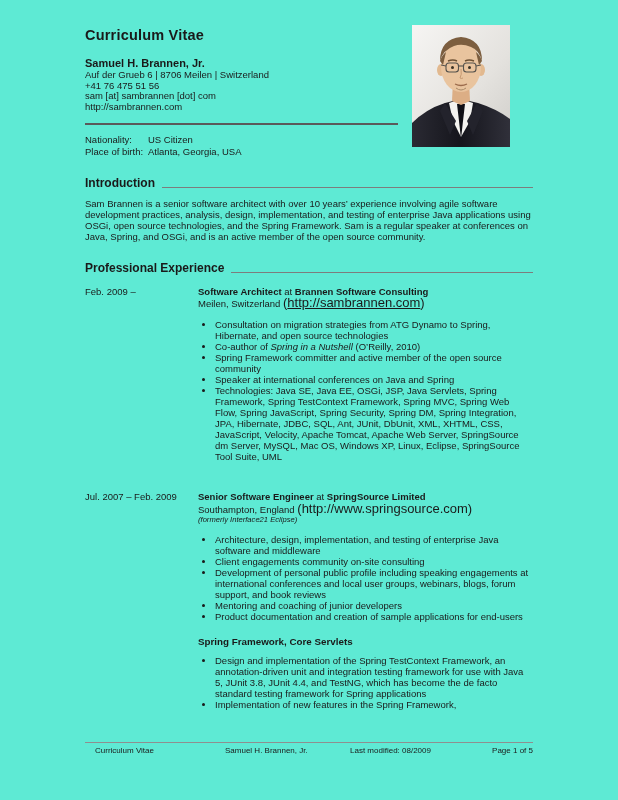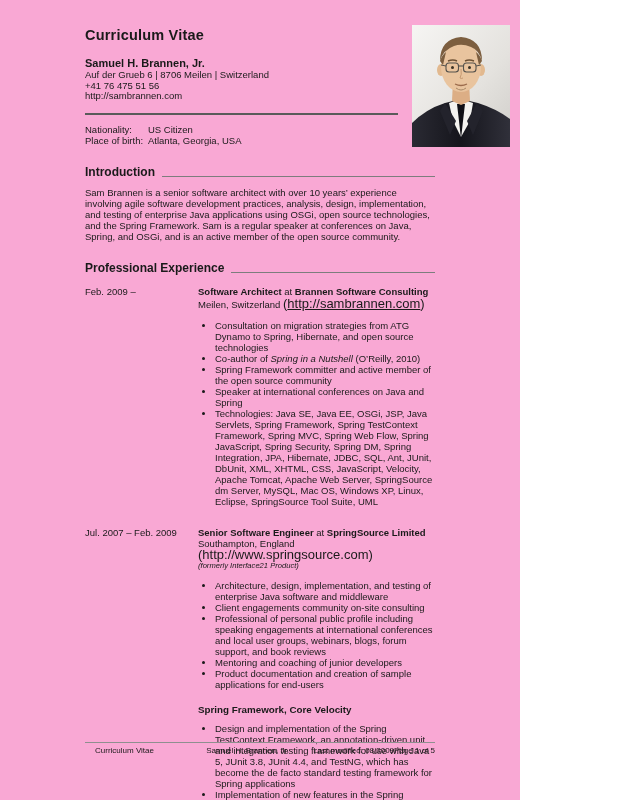--- a/index.html
+++ b/index.html
@@ -5,23 +5,23 @@
   html, body { margin: 0; padding: 0; }
   body {
     width: 618px; height: 800px;
     background: #ffffff;
     font-family: "Liberation Sans", sans-serif;
     color: #1a1a1a;
     -webkit-font-smoothing: antialiased;
   }
   .page {
     position: relative;
-    width: 520px; height: 800px;
+    width: 618px; height: 800px;
     overflow: hidden;
-    background: #f9a8d4;
+    background: #5eead4;
   }
   .content {
     position: absolute;
     left: 85px; right: 85px; top: 27px;
     font-size: 9.5px; line-height: 11px;
   }
   h1.doc-title {
     margin: 0;
     font-size: 14.5px; line-height: 16px;
     font-weight: bold;
@@ -56,21 +56,21 @@
   }
   .section-heading .rule {
     flex: 1;
     height: 1px;
     background: #7d7d7d;
     align-self: flex-end;
     margin: 0 0 2px 7px;
   }
   .intro-paragraph { margin: 8px 0 0 0; }
   .job { display: grid; grid-template-columns: 113px 1fr; margin-top: 11px; }
-  .job + .job { margin-top: 20px; }
+  .job + .job { margin-top: 29px; }
   .job-dates { font-size: 9.5px; line-height: 11.5px; }
   .job-title { font-weight: bold; line-height: 11.5px; }
   .job-title .at { font-weight: normal; }
   .job-location { line-height: 11px; }
   .job-url { font-size: 13px; }
   .job-url .link { text-decoration: underline; color: #1a1a1a; }
   .job-url .plain { color: #1a1a1a; }
   .job-formerly { font-size: 7.6px; font-style: italic; line-height: 9px; }
   .job-description { margin: 9px 0 0 0; }
   ul.bullets {
@@ -158,20 +158,21 @@
     <path d="M44,63 Q49,67 54,63" stroke="#a98a68" stroke-width="1" fill="none"></path>
   </svg>
 
   <div class="content">
 
     <h1 class="doc-title">Curriculum Vitae</h1>
 
     <div class="person-name">Samuel H. Brannen, Jr.</div>
     <div class="contact-line">Auf der Grueb 6 | 8706 Meilen | Switzerland</div>
     <div class="contact-line">+41 76 475 51 56</div>
+    <div class="contact-line">sam [at] sambrannen [dot] com</div>
     <div class="contact-line">http://sambrannen.com</div>
 
     <hr class="header-divider">
 
     <div class="info-table">
       <div class="info-row">
         <span class="info-label">Nationality:</span>
         <span>US Citizen</span>
       </div>
       <div class="info-row">
@@ -218,29 +219,29 @@
       <div class="job-content">
         <div class="job-title">
           <span>Senior Software Engineer</span>
           <span class="at">at</span>
           <span>SpringSource Limited</span>
         </div>
         <div class="job-location">
           <span>Southampton, England</span>
           <span class="job-url"><span>(</span><span class="plain">http://www.springsource.com</span><span>)</span></span>
         </div>
-        <div class="job-formerly">(formerly Interface21 Product)</div>
+        <div class="job-formerly">(formerly Interface21 Eclipse)</div>
         <ul class="bullets">
           <li>Architecture, design, implementation, and testing of enterprise Java software and middleware</li>
           <li>Client engagements community on-site consulting</li>
-          <li>Professional of personal public profile including speaking engagements at international conferences and local user groups, webinars, blogs, forum support, and book reviews</li>
+          <li>Development of personal public profile including speaking engagements at international conferences and local user groups, webinars, blogs, forum support, and book reviews</li>
           <li>Mentoring and coaching of junior developers</li>
           <li>Product documentation and creation of sample applications for end-users</li>
         </ul>
-        <div class="subsection-heading">Spring Framework, Core Velocity</div>
+        <div class="subsection-heading">Spring Framework, Core Servlets</div>
         <ul class="bullets tight">
           <li>Design and implementation of the Spring TestContext Framework, an annotation-driven unit and integration testing framework for use with Java 5, JUnit 3.8, JUnit 4.4, and TestNG, which has become the de facto standard testing framework for Spring applications</li>
           <li>Implementation of new features in the Spring Framework,</li>
         </ul>
       </div>
     </div>
 
   </div>
 
   <div class="footer">

